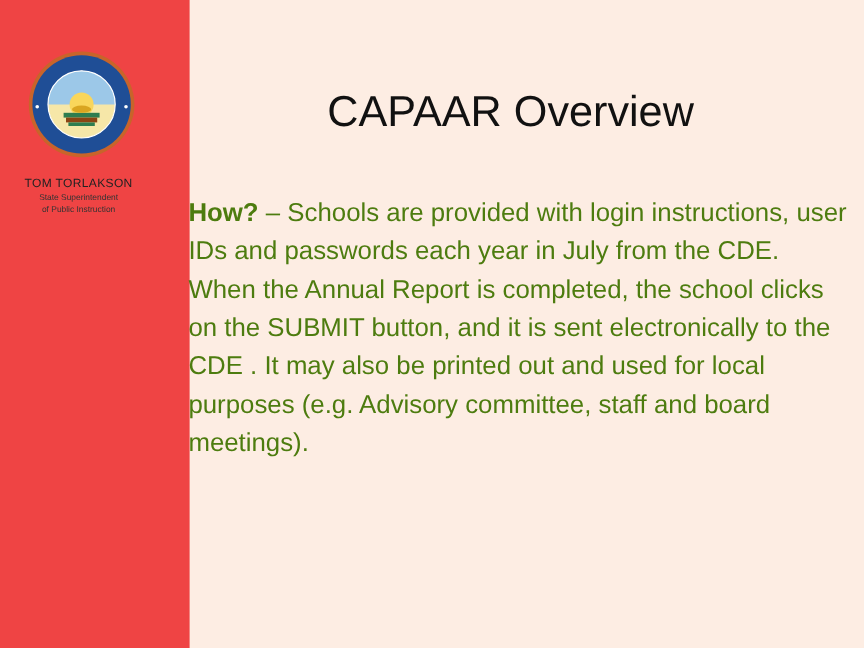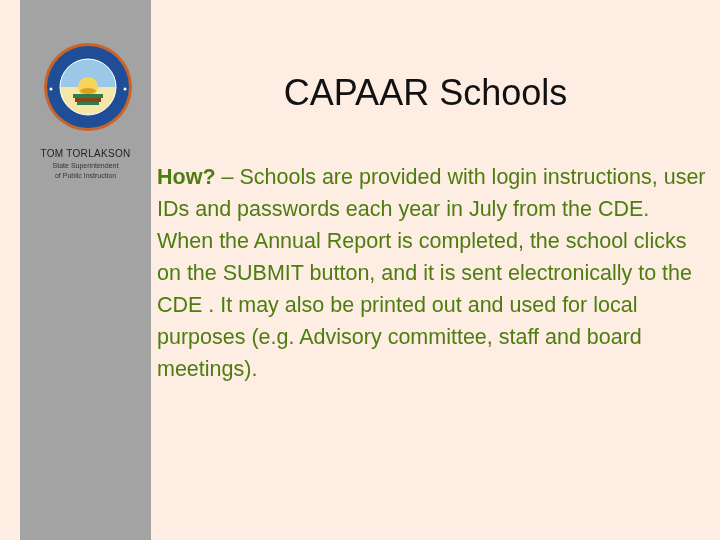--- a/index.html
+++ b/index.html
@@ -1,17 +1,17 @@
 <!DOCTYPE html>
 <html><head>
 <meta charset="utf-8">
 <style>
   html, body { margin:0; padding:0; }
   body { width:720px; height:540px; overflow:hidden; position:relative; background:#FDEDE3; font-family:"Liberation Sans", sans-serif; }
-  .sidebar { position:absolute; left:0; top:0; width:131px; height:540px; background:#a3a3a3;margin-left:20px; }
+  .sidebar { position:absolute; left:0; top:0; width:158px; height:540px; background:#ef4444; }
   .seal { position:absolute; left:23px; top:42px; width:90px; height:90px; }
   .sig-name { position:absolute; left:0; width:131px; top:148px; text-align:center; font-size:10px; letter-spacing:0.3px; color:#222; }
   .sig-title { position:absolute; left:0; width:131px; text-align:center; font-size:7px; color:#333; }
   .sig-t1 { top:162px; }
   .sig-t2 { top:172px; }
   .title { position:absolute; left:131px; width:589px; top:72px; text-align:center; font-size:36px; color:#111; }
   .body { position:absolute; left:157px; top:161px; width:550px; font-size:21.5px; line-height:32px; color:#4d7c0f; }
   .body b { font-weight:bold; }
 </style>
 </head>
@@ -31,15 +31,15 @@
     <path d="M22 60 Q45 75 68 60" stroke="#F6E7A8" stroke-width="0" fill="none"></path>
     <circle cx="45" cy="45" r="28" fill="none" stroke="#fff" stroke-width="1"></circle>
     <circle cx="8" cy="47" r="1.5" fill="#fff"></circle>
     <circle cx="82" cy="47" r="1.5" fill="#fff"></circle>
   </svg>
   <div class="sig-name">TOM TORLAKSON</div>
   <div class="sig-title sig-t1">State Superintendent</div>
   <div class="sig-title sig-t2">of Public Instruction</div>
 </div>
 
-<div class="title">CAPAAR Schools</div>
+<div class="title">CAPAAR Overview</div>
 
 <div class="body"><b>How?</b><span> – Schools are provided with login instructions, user IDs and passwords each year in July from the CDE. When the Annual Report is completed, the school clicks on the SUBMIT button, and it is sent electronically to the CDE . It may also be printed out and used for local purposes (e.g. Advisory committee, staff and board meetings).</span></div>
 
 </body></html>

